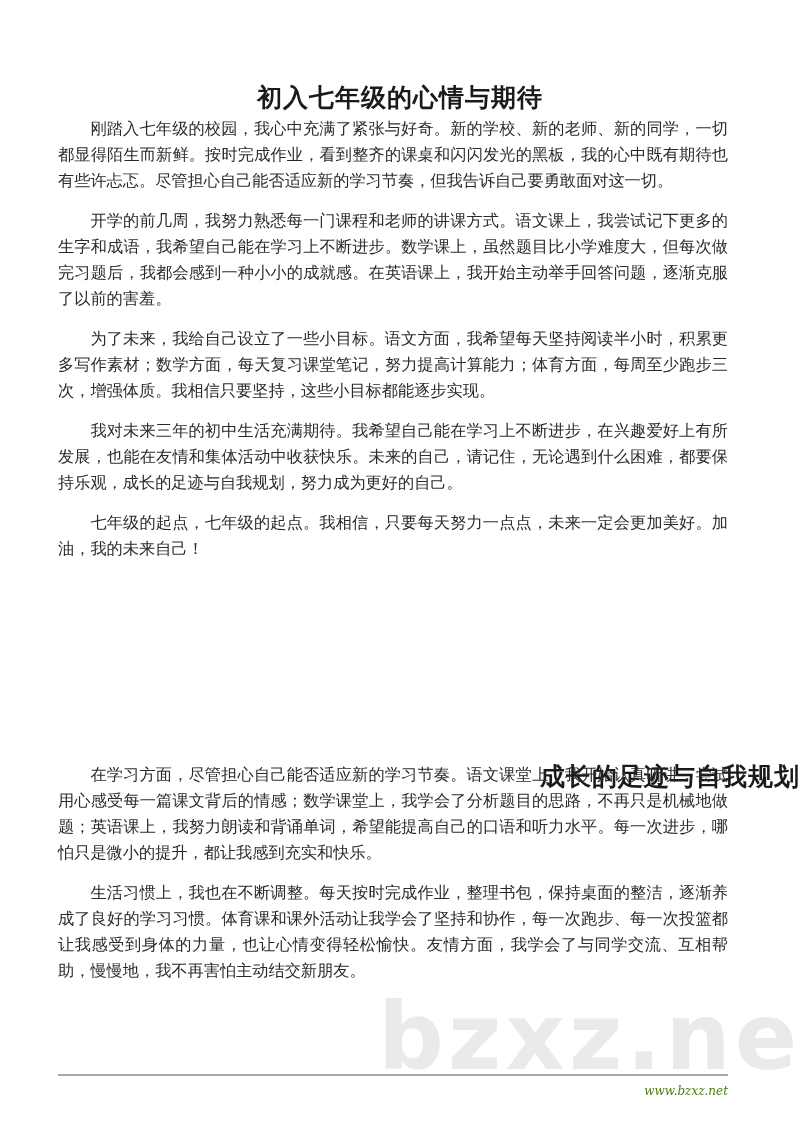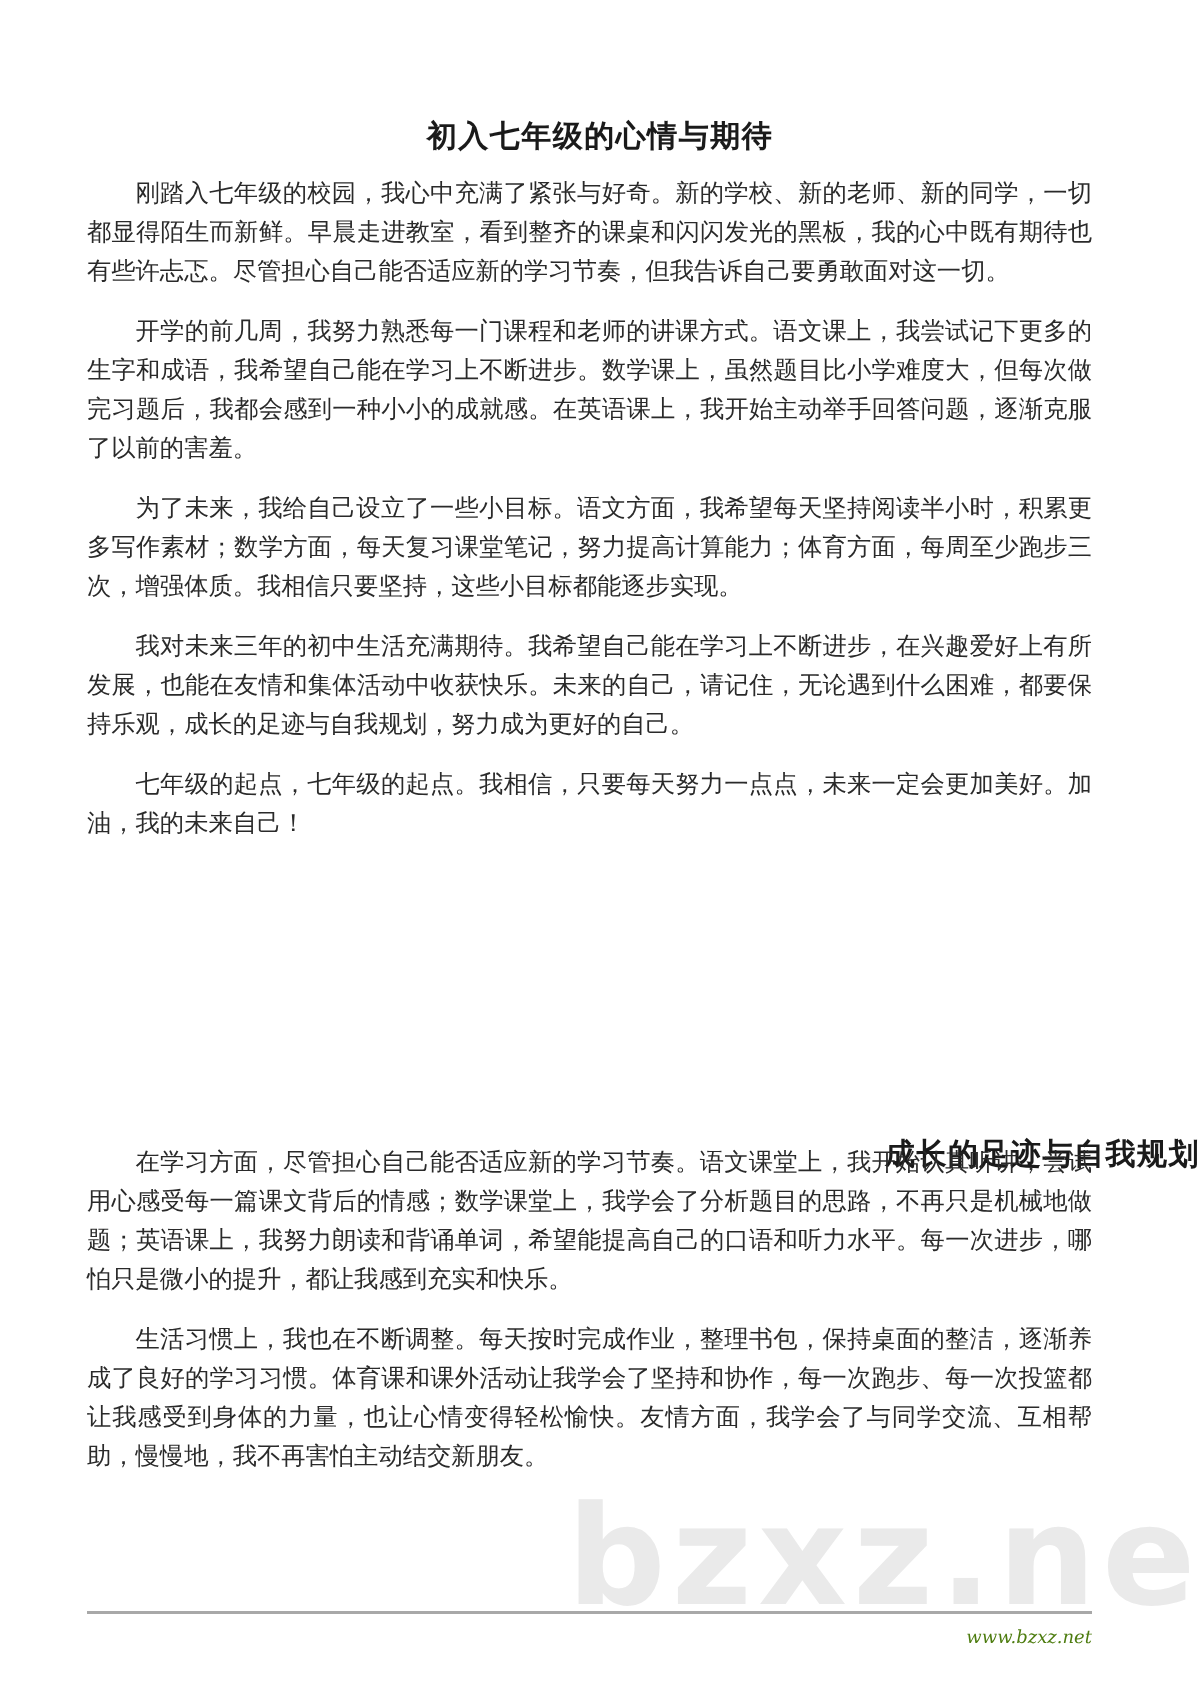--- a/index.html
+++ b/index.html
@@ -5,21 +5,21 @@
   html, body { margin: 0; padding: 0; background: #ffffff; }
   body {
     width: 800px; height: 1131px; position: relative; overflow: hidden;
     font-family: "DejaVu Serif", "Liberation Serif", serif;
     color: #2a2a2a;
   }
   .page { position: absolute; left: 0; top: 0; width: 800px; height: 1131px; }
   .title {
     position: absolute; left: 0; width: 800px; text-align: center;
     font-family: "DejaVu Sans", "Liberation Sans", sans-serif;
-    font-weight: bold; font-size: 20px; color: #1a1a1a; letter-spacing: 1px;
+    font-weight: bold; font-size: 25px; color: #1a1a1a; letter-spacing: 1px;
   }
   .t1 { top: 64px; }
   .t2 { top: 743px; text-align: right; }
   .block { position: absolute; left: 58px; width: 670px; }
   .para {
     margin: 0 0 14px 0; font-size: 16.2px; line-height: 26px;
     text-align: justify; text-indent: 2em;
   }
   .para.noindent { text-indent: 0; }
   .b1 { top: 116px; }
@@ -42,21 +42,21 @@
   }
 </style>
 </head>
 <body>
 
 <div class="page">
 
   <h1 class="title t1">初入七年级的心情与期待</h1>
 
   <div class="block b1">
-    <p class="para">刚踏入七年级的校园，我心中充满了紧张与好奇。新的学校、新的老师、新的同学，一切都显得陌生而新鲜。早晨走进教室，看到整齐的课桌和闪闪发光的黑板，我的心中既有期待也有些许忐忑。尽管担心自己能否适应新的学习节奏，但我告诉自己要勇敢面对这一切。</p>
+    <p class="para">刚踏入七年级的校园，我心中充满了紧张与好奇。新的学校、新的老师、新的同学，一切都显得陌生而新鲜。按时完成作业，看到整齐的课桌和闪闪发光的黑板，我的心中既有期待也有些许忐忑。尽管担心自己能否适应新的学习节奏，但我告诉自己要勇敢面对这一切。</p>
     <p class="para">开学的前几周，我努力熟悉每一门课程和老师的讲课方式。语文课上，我尝试记下更多的生字和成语，我希望自己能在学习上不断进步。数学课上，虽然题目比小学难度大，但每次做完习题后，我都会感到一种小小的成就感。在英语课上，我开始主动举手回答问题，逐渐克服了以前的害羞。</p>
     <p class="para">为了未来，我给自己设立了一些小目标。语文方面，我希望每天坚持阅读半小时，积累更多写作素材；数学方面，每天复习课堂笔记，努力提高计算能力；体育方面，每周至少跑步三次，增强体质。我相信只要坚持，这些小目标都能逐步实现。</p>
     <p class="para">我对未来三年的初中生活充满期待。我希望自己能在学习上不断进步，在兴趣爱好上有所发展，也能在友情和集体活动中收获快乐。未来的自己，请记住，无论遇到什么困难，都要保持乐观，成长的足迹与自我规划，努力成为更好的自己。</p>
     <p class="para">七年级的起点，七年级的起点。我相信，只要每天努力一点点，未来一定会更加美好。加油，我的未来自己！</p>
   </div>
 
   <h1 class="title t2">成长的足迹与自我规划</h1>
 
   <div class="watermark">bzxz.net</div>
 

